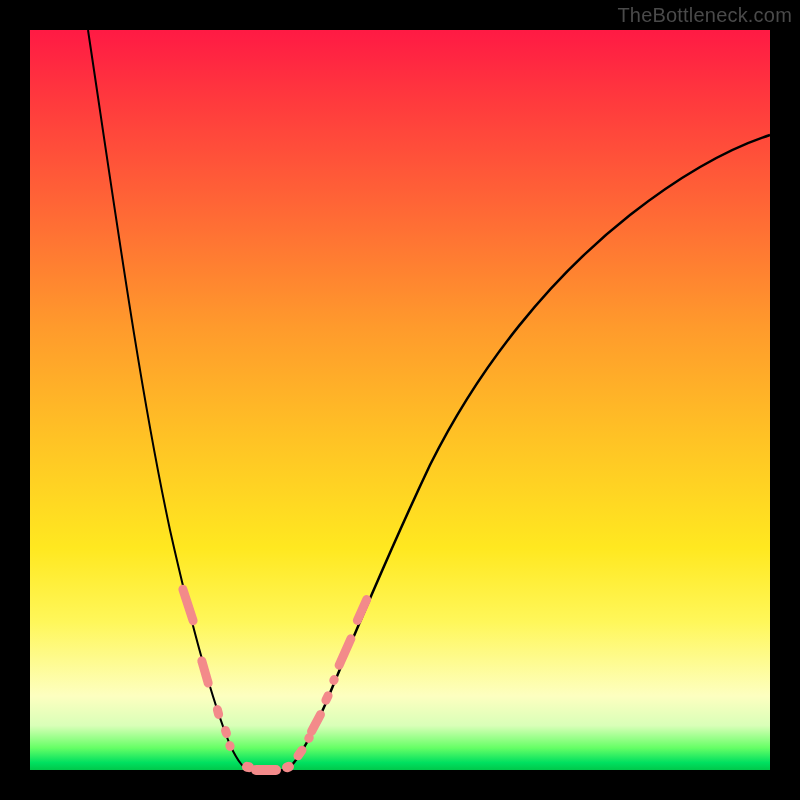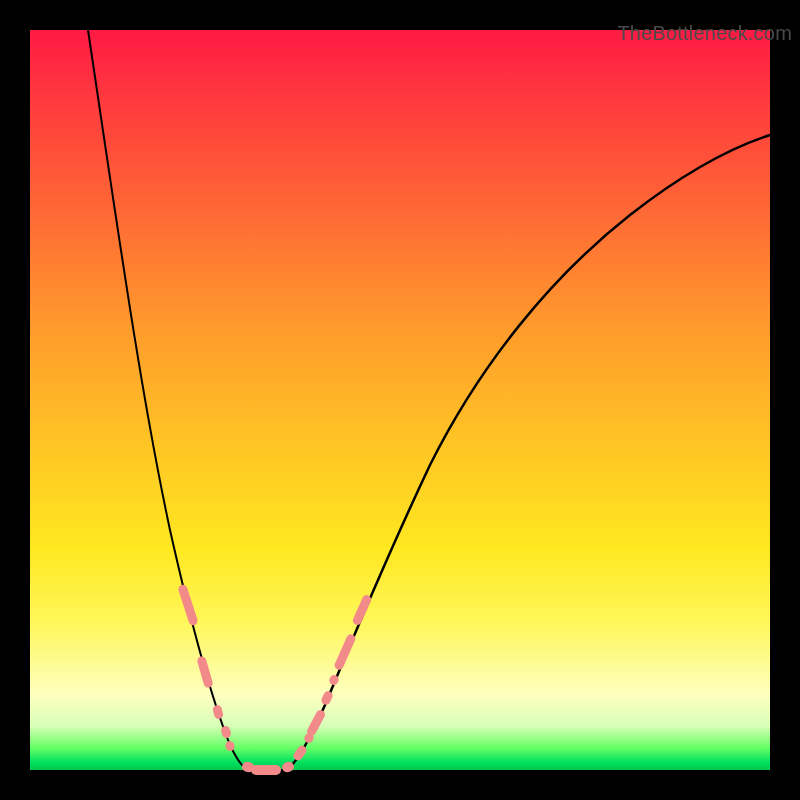--- a/index.html
+++ b/index.html
@@ -45,21 +45,20 @@
   .watermark {
     position: absolute;
     top: 4px;
     right: 8px;
     color: #4a4a4a;
     font-size: 20px;
     font-weight: 500;
     letter-spacing: 0.2px;
     z-index: 5;
     pointer-events: none;
-    margin-top: 18px;
   }
   svg.curves {
     position: absolute;
     left: 0;
     top: 0;
     width: 740px;
     height: 740px;
     overflow: visible;
   }
   .curve {

